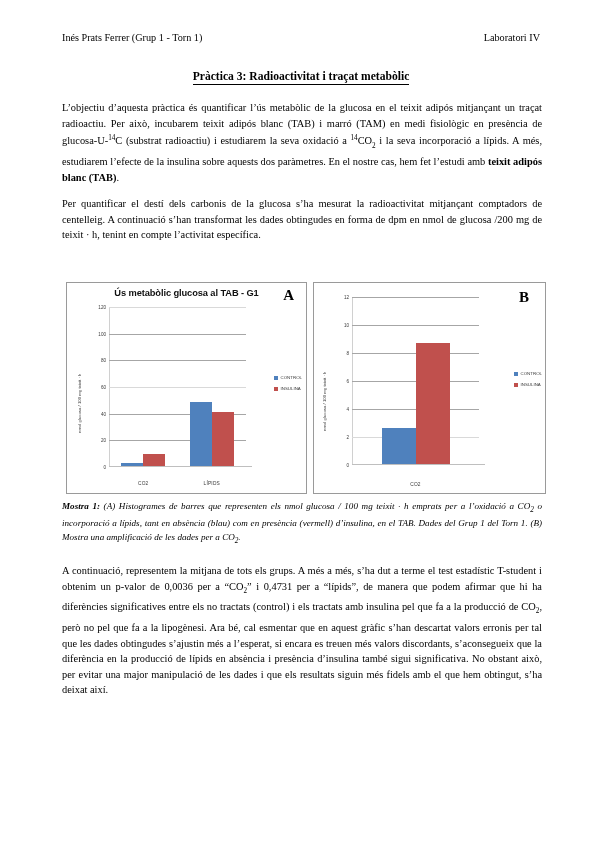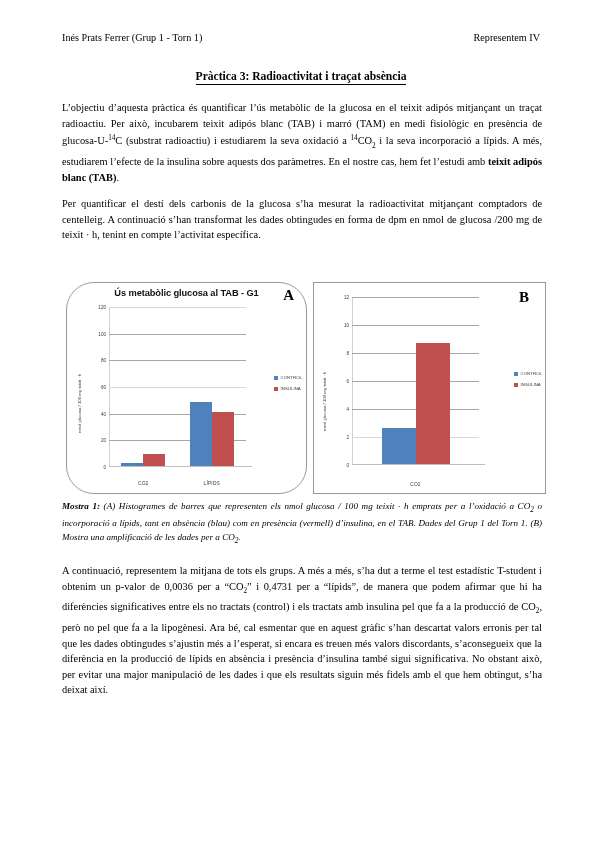--- a/index.html
+++ b/index.html
@@ -39,21 +39,21 @@
 
   
   .figure-wrap{
     position:absolute;left:66px;top:282px;width:480px;height:212px;
     display:flex;gap:6px;
   }
   .chart-box{
     border:1px solid #9a9a9a;background:#fff;
     box-sizing:border-box;position:relative;
   }
-  .chart-a{width:241px;height:212px;border-radius:28px;}
+  .chart-a{width:241px;height:212px;}
   .chart-b{width:233px;height:212px;}
 
   .panel-letter{
     position:absolute;font-weight:bold;font-size:15px;
     font-family:"Liberation Serif", serif;
   }
   .chart-title{
     position:absolute;left:0;right:0;top:5px;text-align:center;
     font-family:"Liberation Sans", sans-serif;
     font-size:9.3px;font-weight:bold;color:#111;
@@ -133,25 +133,25 @@
     text-align:justify;
   }
 </style>
 </head>
 <body>
 
 <div class="page">
 
   <div class="header-row">
     <span>Inés Prats Ferrer (Grup 1 - Torn 1)</span>
-    <span>Representem IV</span>
+    <span>Laboratori IV</span>
   </div>
 
   <div class="doc-title">
-    <span>Pràctica 3: Radioactivitat i traçat absència</span>
+    <span>Pràctica 3: Radioactivitat i traçat metabòlic</span>
   </div>
 
   <div class="para p1">
     <span>L’objectiu d’aquesta pràctica és quantificar l’ús metabòlic de la glucosa en el teixit adipós mitjançant un traçat radioactiu. Per això, incubarem teixit adipós blanc (TAB) i marró (TAM) en medi fisiològic en presència de glucosa-U-</span><sup>14</sup><span>C (substrat radioactiu) i estudiarem la seva oxidació a </span><sup>14</sup><span>CO</span><sub>2</sub><span> i la seva incorporació a lípids. A més, estudiarem l’efecte de la insulina sobre aquests dos paràmetres. En el nostre cas, hem fet l’estudi amb </span><b>teixit adipós blanc (TAB)</b><span>.</span>
   </div>
 
   <div class="para p2">Per quantificar el destí dels carbonis de la glucosa s’ha mesurat la radioactivitat mitjançant comptadors de centelleig. A continuació s’han transformat les dades obtingudes en forma de dpm en nmol de glucosa /200 mg de teixit · h, tenint en compte l’activitat específica.</div>
 
 
   <div class="figure-wrap">

